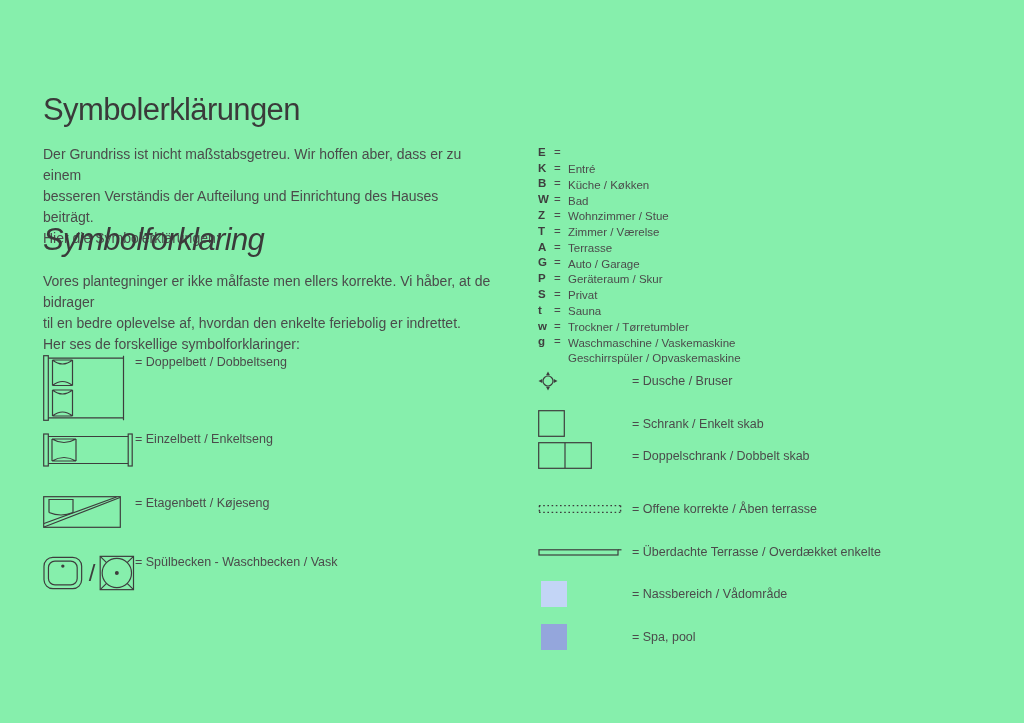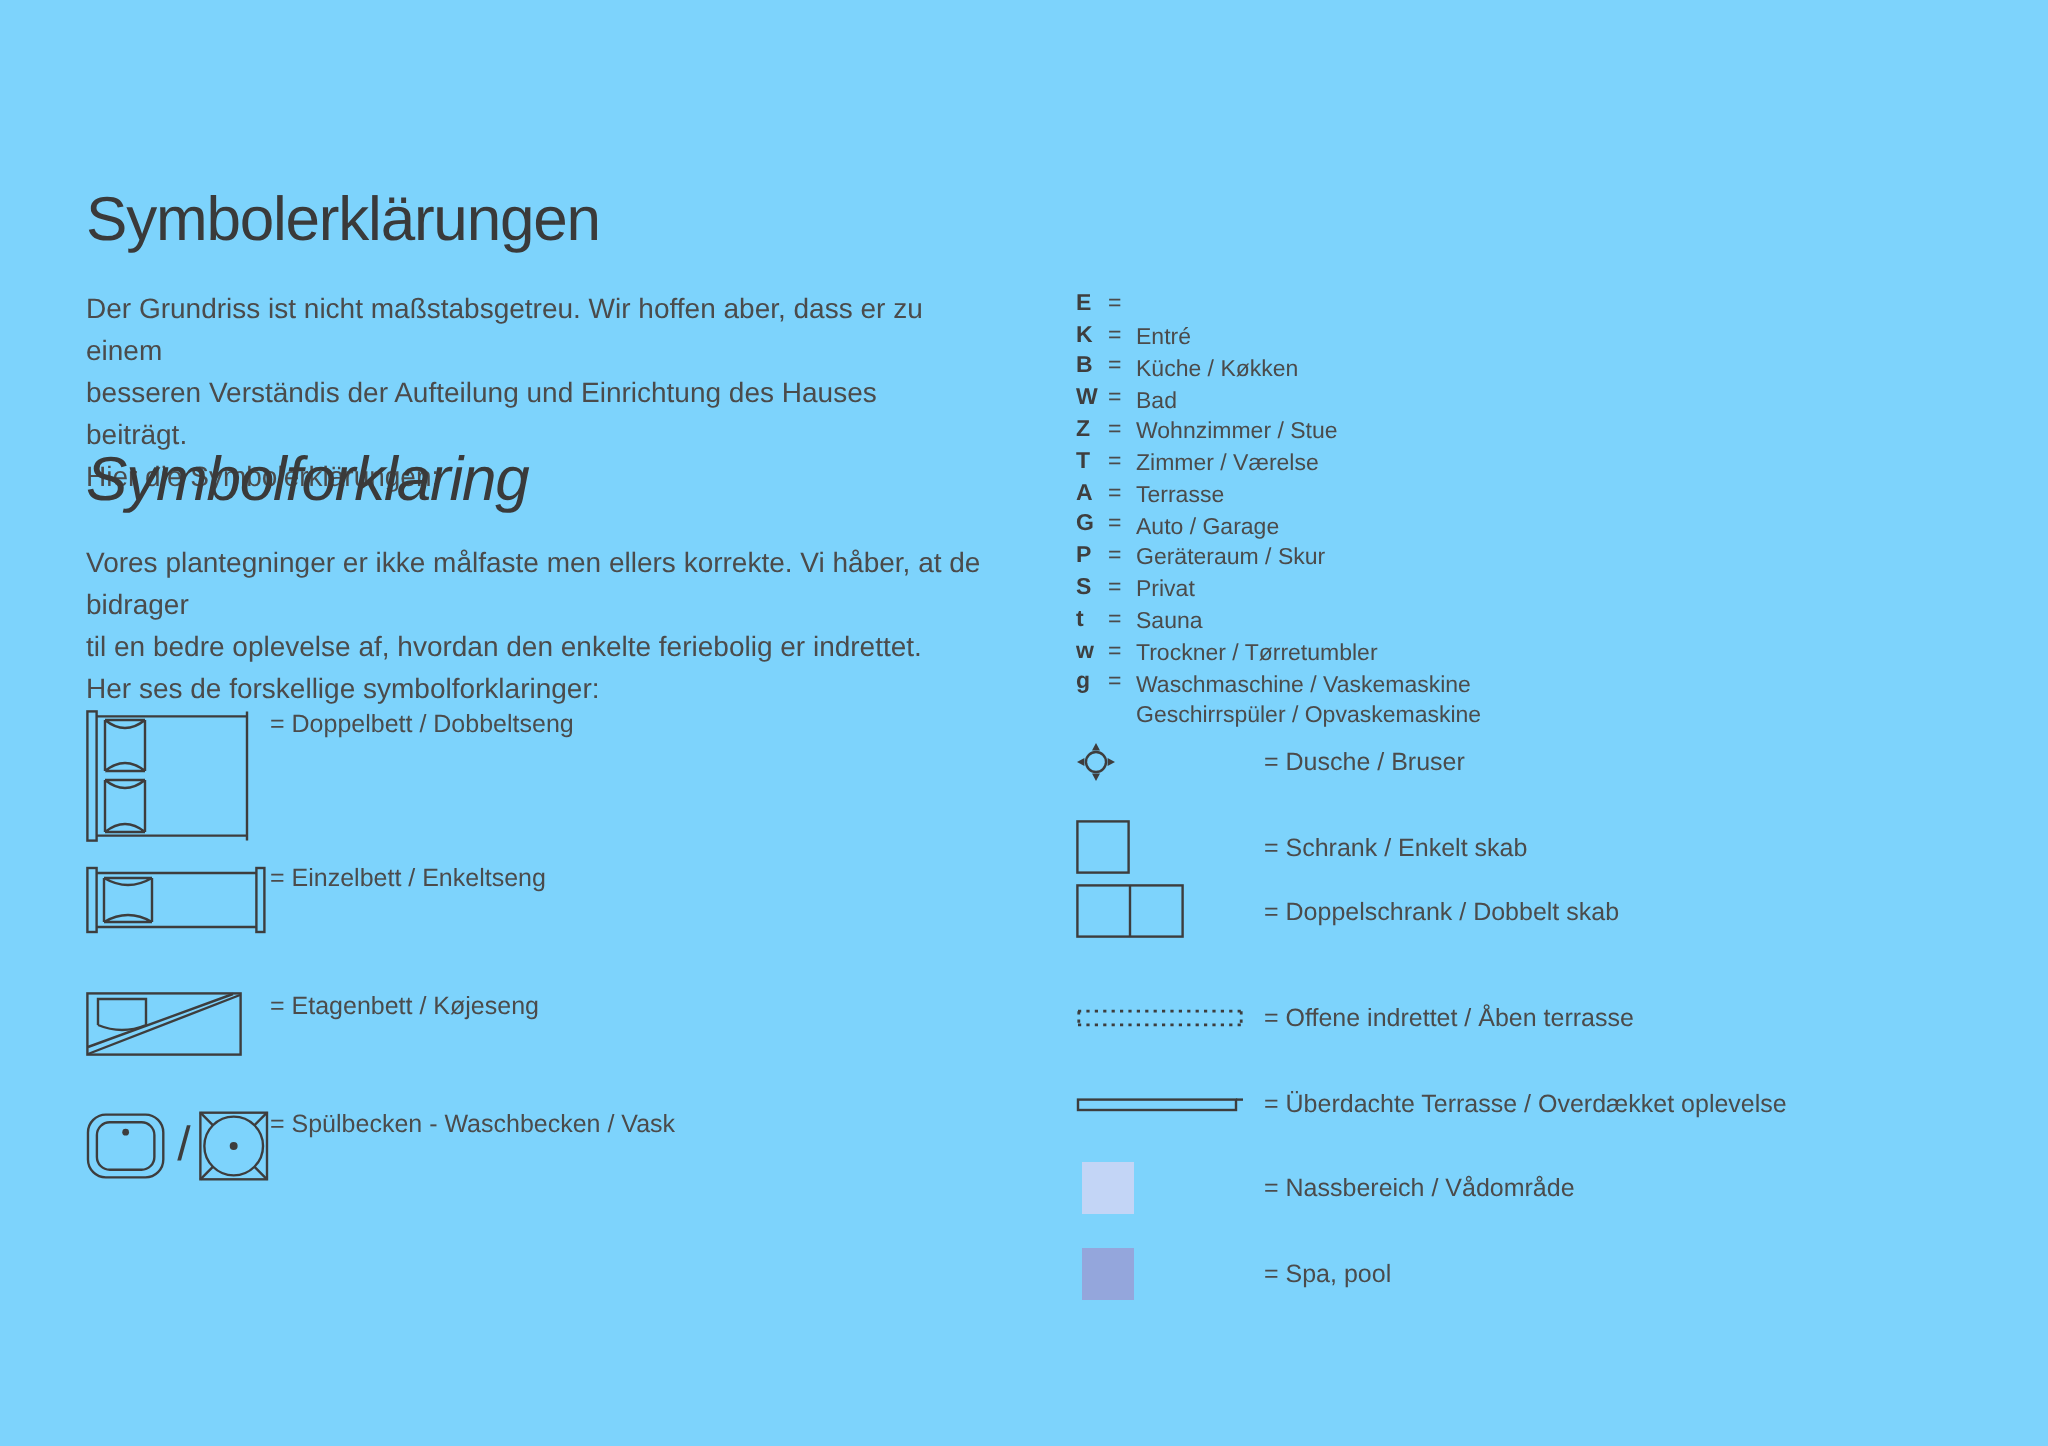--- a/index.html
+++ b/index.html
@@ -1,17 +1,17 @@
 <!DOCTYPE html>
 <html><head>
 <meta charset="utf-8">
 <style>
   html,body { margin:0; padding:0; background:#fff; }
   .page {
-    position:relative; width:1024px; height:723px; background:#7dd3fc;
+    position:relative; width:1024px; height:723px; background:#86efac;
     font-family:"Liberation Sans", sans-serif; color:#4b4b4b; overflow:hidden;
   }
   .h1 {
     position:absolute; left:43px; margin:0; font-size:31px; font-weight:500;
     letter-spacing:-0.6px; color:#3a3a3a;
   }
   .para {
     position:absolute; left:43px; font-size:14px; line-height:21px;
     color:#4b4b4b; white-space:pre-line;
   }
@@ -199,31 +199,31 @@
     </div>
     <span class="sym-label">= Doppelschrank / Dobbelt skab</span>
   </div>
 
   <div class="rrow" style="top:500px; height:18px;">
     <div class="rcell">
       <svg class="sym" width="84" height="10" viewBox="0 0 84 10">
         <path class="dots" d="M1,1.6 H83 M1,8.4 H83 M1.4,1.6 V8.4 M82.6,1.6 V8.4"></path>
       </svg>
     </div>
-    <span class="sym-label">= Offene indrettet / Åben terrasse</span>
+    <span class="sym-label">= Offene korrekte / Åben terrasse</span>
   </div>
 
   <div class="rrow" style="top:544px; height:16px;">
     <div class="rcell">
       <svg class="sym" width="84" height="9" viewBox="0 0 84 9">
         <rect x="1" y="1.8" width="79" height="5.2"></rect>
         <path d="M80,1.8 H83.5"></path>
       </svg>
     </div>
-    <span class="sym-label">= Überdachte Terrasse / Overdækket oplevelse</span>
+    <span class="sym-label">= Überdachte Terrasse / Overdækket enkelte</span>
   </div>
 
   <div class="rrow" style="top:624px; height:26px;">
     <div class="rcell">
       <div class="swatch" style="background:#94a6dc; margin-left:3px;"></div>
     </div>
     <span class="sym-label">= Spa, pool</span>
   </div>
 
   <div class="rrow" style="top:581px; height:26px;">

